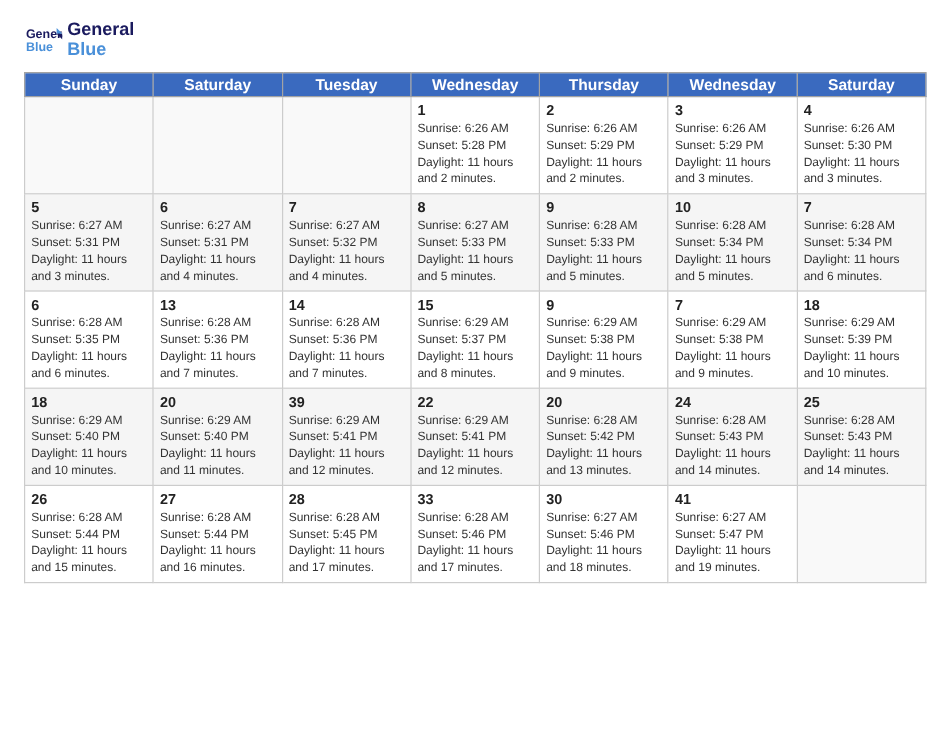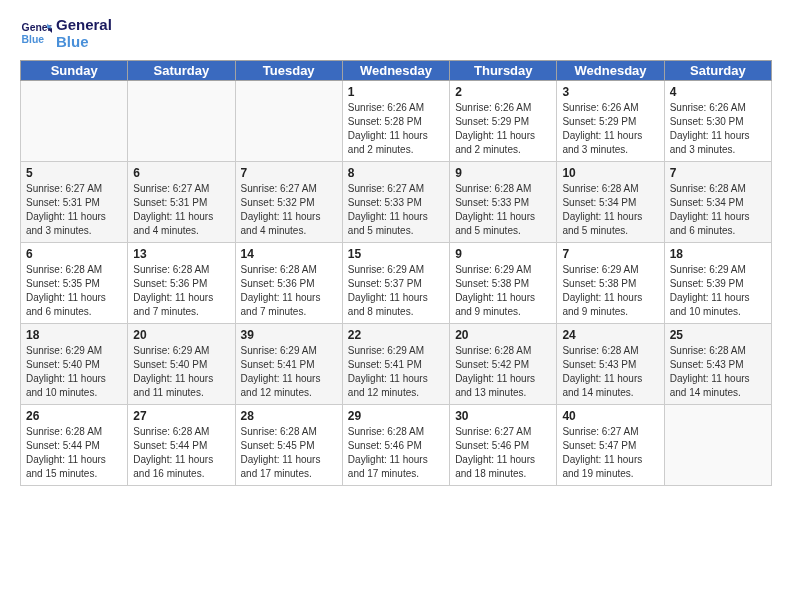--- a/index.html
+++ b/index.html
@@ -310,35 +310,35 @@
 and 16 minutes.</div>
         </td>
         <td>
           <div class="day-num">28</div>
           <div class="day-info" style="white-space: pre-line;">Sunrise: 6:28 AM
 Sunset: 5:45 PM
 Daylight: 11 hours
 and 17 minutes.</div>
         </td>
         <td>
-          <div class="day-num">29</div>
+          <div class="day-num">33</div>
           <div class="day-info" style="white-space: pre-line;">Sunrise: 6:28 AM
 Sunset: 5:46 PM
 Daylight: 11 hours
 and 17 minutes.</div>
         </td>
         <td>
           <div class="day-num">30</div>
           <div class="day-info" style="white-space: pre-line;">Sunrise: 6:27 AM
 Sunset: 5:46 PM
 Daylight: 11 hours
 and 18 minutes.</div>
         </td>
         <td>
-          <div class="day-num">40</div>
+          <div class="day-num">41</div>
           <div class="day-info" style="white-space: pre-line;">Sunrise: 6:27 AM
 Sunset: 5:47 PM
 Daylight: 11 hours
 and 19 minutes.</div>
         </td>
         <td class="empty-cell"></td>
       </tr>
     </tbody>
 </table>
 

